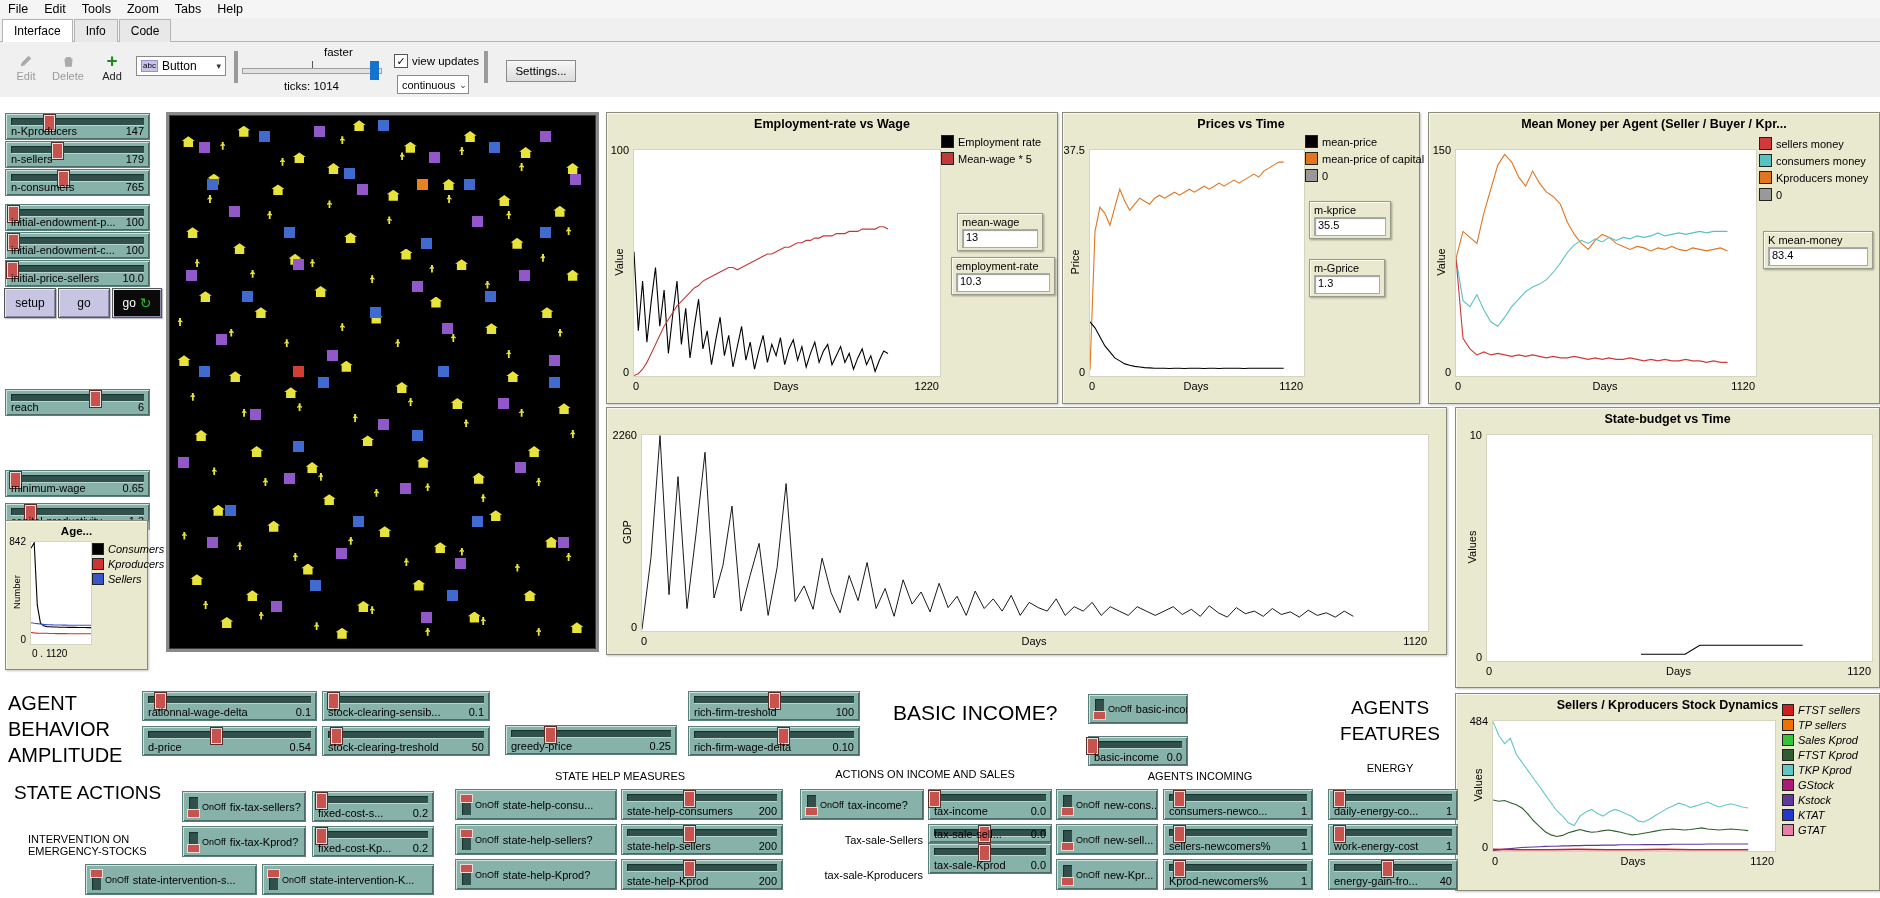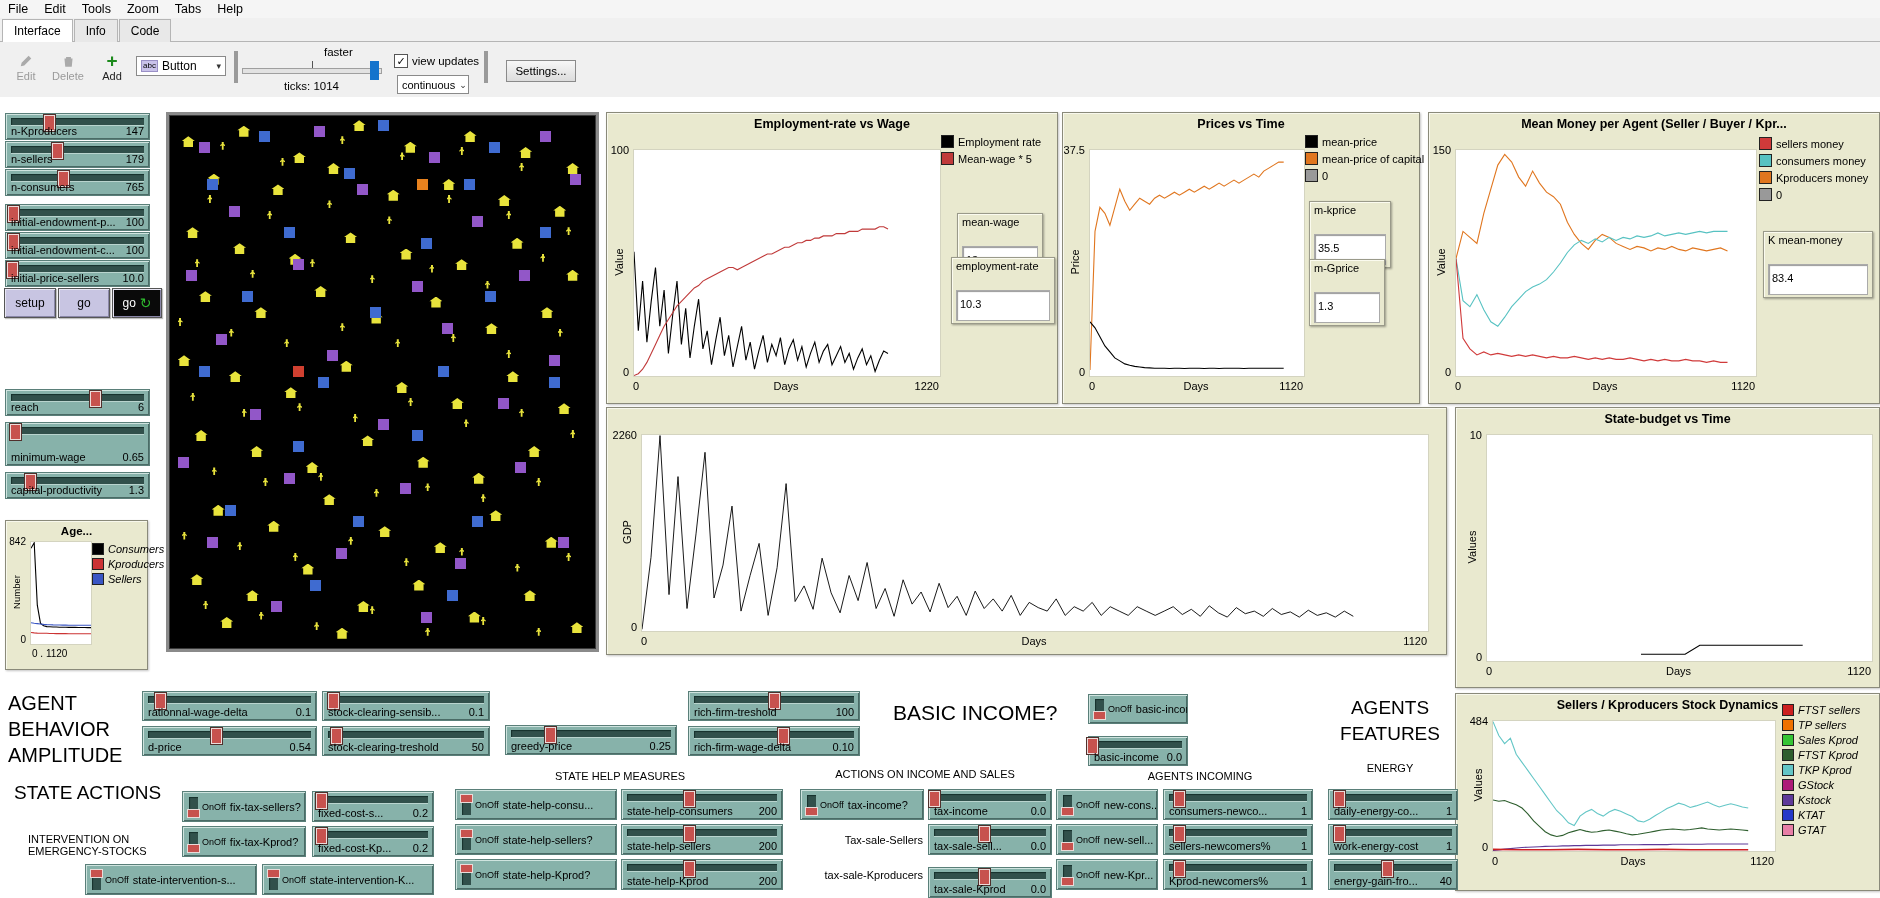--- a/index.html
+++ b/index.html
@@ -51,21 +51,21 @@
   .sw-track{width:9px;height:20px;background:#31504b;position:relative;flex:none;
      box-shadow:inset 1px 1px 1px #16302c;}
   .sw-knob{position:absolute;left:-2px;width:13px;height:9px;background:#c7524e;border:1px solid #e8dcda;box-sizing:border-box;}
   .sw-knob.on{top:-1px;} .sw-knob.off{bottom:-1px;}
   .sw-labels{display:flex;flex-direction:row;font-size:9px;line-height:10px;flex:none;}
   .sw-name{font-size:11px;white-space:nowrap;}
   .nl-monitor{position:absolute;background:#e9e9cf;border:1px solid #9a9a8a;padding:2px 4px;
      box-shadow:1px 1px 2px rgba(0,0,0,.35), inset 1px 1px 0 #fbfbef;box-sizing:border-box;}
   .mlabel{font-size:11px;} 
   .mval{background:#fff;border:1px solid #aaa;box-shadow:inset 1px 1px 1px #999;font-size:11px;
-     padding:7px 3px;margin-top:18px;height:15px;}
+     padding:1px 3px;margin-top:1px;height:15px;}
   .nl-button{background:#c8c5e2;border:1px solid #555;display:flex;align-items:center;justify-content:center;
      font-size:12px;gap:4px;box-shadow:inset 1px 1px 0 #e8e6f4, inset -1px -1px 0 #8a87a8,1px 1px 1px rgba(0,0,0,.25);}
   .nl-button.dark{background:#0a0a0a;color:#fff;}
   .fvr{color:#2eb82e;font-size:14px;}
   
   .plot{background:#e9e9cf;border:1px solid #8a8a7a;box-shadow:inset 1px 1px 0 #f8f8ec,1px 1px 2px #c5c5c5;}
   .plot>div{position:absolute;}
   .pt{left:0;top:4px;width:100%;text-align:center;font-size:12.5px;font-weight:bold;white-space:nowrap;overflow:hidden;}
   .ytick{font-size:11px;text-align:right;}
   .xtick{font-size:11px;} .xtick.c{text-align:center;} .xtick.r{text-align:right;}
@@ -219,21 +219,21 @@
     </div>
   <div class="vcol" style="left:5px;top:292px;width:145px">
       <div class="nl-slider" style="height: 27px; margin-bottom: 6px; flex: 0 0 auto;">
         <div class="groove"></div>
         <div class="thumb" style="left: calc(62% - 5px);"></div>
         <div class="srow">
           <span class="slabel">reach</span>
           <span class="svalue">6</span>
         </div>
       </div>
-      <div class="nl-slider" style="height: 44px; margin-bottom: 6px; flex: 0 0 auto;">
+      <div class="nl-slider" style="height: 27px; margin-bottom: 6px; flex: 0 0 auto; margin-top: 48px;">
         <div class="groove"></div>
         <div class="thumb" style="left: calc(6% - 5px);"></div>
         <div class="srow">
           <span class="slabel">minimum-wage</span>
           <span class="svalue">0.65</span>
         </div>
       </div>
       <div class="nl-slider" style="height: 27px; margin-bottom: 6px; flex: 0 0 auto;">
         <div class="groove"></div>
         <div class="thumb" style="left: calc(17% - 5px);"></div>
@@ -871,21 +871,21 @@
   <div class="sidelbl" style="left:788px;top:772px;width:135px">tax-sale-Kproducers</div>
   <div class="vcol" style="left:928px;top:692px;width:124px">
       <div class="nl-slider" style="height: 31px; margin-bottom: 4px; flex: 0 0 auto;">
         <div class="groove"></div>
         <div class="thumb" style="left: calc(4% - 5px);"></div>
         <div class="srow">
           <span class="slabel">tax-income</span>
           <span class="svalue">0.0</span>
         </div>
       </div>
-      <div class="nl-slider" style="height: 31px; margin-bottom: 12px; flex: 0 0 auto;">
+      <div class="nl-slider" style="height: 19px; margin-bottom: 0; flex: 0 0 auto;">
         <div class="groove"></div>
         <div class="thumb" style="left: calc(45% - 5px);"></div>
         <div class="srow">
           <span class="slabel">tax-sale-sell...</span>
           <span class="svalue">0.0</span>
         </div>
       </div>
       <div class="nl-slider" style="height: 31px; margin-bottom: 4px; flex: 0 0 auto;">
         <div class="groove"></div>
         <div class="thumb" style="left: calc(45% - 5px);"></div>

